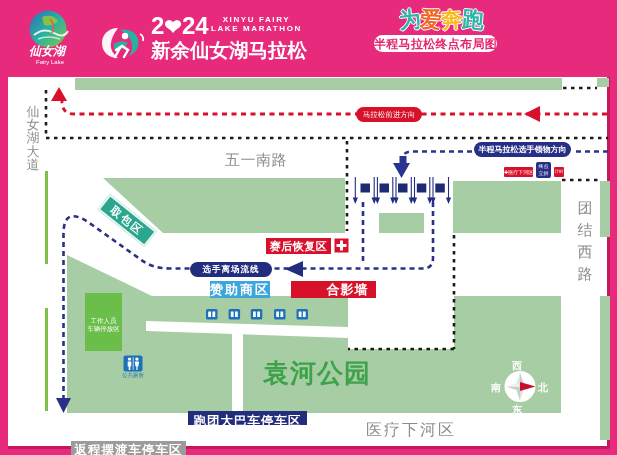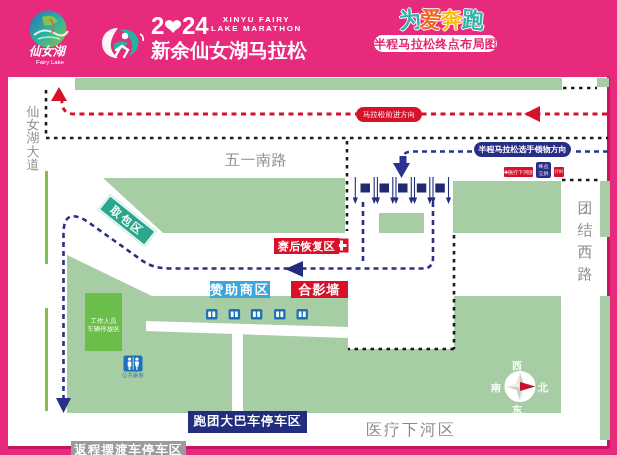--- a/index.html
+++ b/index.html
@@ -202,45 +202,47 @@
   <div class="abs" style="left:374px;top:35px;width:123px;height:17px;background:#fff;border-radius:9px;color:#E5256E;font-weight:bold;font-size:12px;text-align:center;line-height:18px;white-space:nowrap;letter-spacing:0.3px;">半程马拉松终点布局图</div>
 
   <div class="roadtxt" style="left:26px;top:105px;width:14px;font-size:13px;line-height:13.2px;text-align:center;">仙<br>女<br>湖<br>大<br>道</div>
 
   <div class="roadtxt" style="left:225px;top:151px;font-size:15px;letter-spacing:0.5px;">五一南路</div>
 
   <div class="roadtxt" style="left:577px;top:197px;width:16px;font-size:15px;line-height:22px;text-align:center;">团<br>结<br>西<br>路</div>
 
   <div class="roadtxt" style="left:366px;top:420px;font-size:16px;letter-spacing:2px;">医疗下河区</div>
 
+  <div class="abs" style="left:263px;top:356px;font-size:26px;font-weight:bold;color:#3DA24A;letter-spacing:1px;">袁河公园</div>
 
   <div class="lbl" style="left:110px;top:194px;width:56px;height:16px;background:#2AA78D;border:2px solid rgba(255,255,255,.9);font-size:11px;font-weight:bold;letter-spacing:2px;line-height:16px;transform:rotate(38.5deg);transform-origin:0 0;">取包区</div>
 
   <div class="lbl" style="left:356px;top:106.5px;width:66px;height:15px;background:#D8112B;border-radius:7.5px;font-size:7.5px;line-height:15px;white-space:nowrap;overflow:hidden;">马拉松前进方向</div>
 
   <div class="lbl" style="left:474px;top:142px;width:97px;height:15px;background:#272E85;border-radius:7.5px;font-size:8px;font-weight:bold;line-height:15.5px;white-space:nowrap;overflow:hidden;">半程马拉松选手领物方向</div>
 
   <div class="lbl" style="left:504px;top:167px;width:29px;height:10px;background:#D8112B;border-radius:1px;font-size:5px;line-height:10px;overflow:hidden;">✚医疗下河区</div>
 
   <div class="lbl" style="left:536px;top:162px;width:15px;height:15px;background:#272E85;border-radius:2px;font-size:5px;line-height:7px;padding-top:1px;overflow:hidden;">终点<br>立拱</div>
 
   <div class="lbl" style="left:554px;top:167px;width:10px;height:10px;background:#D8112B;border-radius:1px;font-size:4.5px;line-height:10px;overflow:hidden;">计时</div>
 
-  <div class="lbl" style="left:274px;top:238px;width:65px;height:15.5px;background:#D8112B;font-size:11px;font-weight:bold;line-height:16px;letter-spacing:0.5px;">赛后恢复区</div>
-
+  <div class="lbl" style="left:266px;top:238px;width:65px;height:15.5px;background:#D8112B;font-size:11px;font-weight:bold;line-height:16px;letter-spacing:0.5px;">赛后恢复区</div>
+
+  <div class="lbl" style="left:190px;top:261.5px;width:82px;height:15px;background:#232D7D;border-radius:7.5px;font-size:8.5px;font-weight:bold;line-height:15.5px;letter-spacing:1px;">选手离场流线</div>
 
   <div class="lbl" style="left:210px;top:281px;width:60px;height:17px;background:#3BA5DC;font-size:13px;font-weight:bold;line-height:18px;letter-spacing:2px;">赞助商区</div>
 
-  <div class="lbl" style="left:291px;top:281px;width:57px;height:17px;background:#D8112B;font-size:13px;font-weight:bold;line-height:18px;letter-spacing:1px;">合影墙</div>
+  <div class="lbl" style="left:291px;top:281px;width:57px;height:17px;background:#D8112B;font-size:13px;font-weight:bold;line-height:18px;letter-spacing:1px;padding-left:28px;">合影墙</div>
 
   <div class="lbl" style="left:85px;top:317px;width:37px;font-size:6.5px;line-height:8px;">工作人员<br>车辆停放区</div>
 
   <div class="abs" style="left:120px;top:372px;width:26px;font-size:5.5px;color:#1D71B8;text-align:center;">公共厕所</div>
 
   <div class="lbl" style="left:71px;top:411px;width:115px;height:18px;background:#9B9B9B;font-size:12.5px;font-weight:bold;line-height:19px;letter-spacing:1px;margin-top:30px;">返程摆渡车停车区</div>
 
-  <div class="lbl" style="left:188px;top:411px;width:119px;height:22px;background:#232D7D;font-size:12.5px;font-weight:bold;line-height:20px;letter-spacing:1px;">跑团大巴车停车区</div>
+  <div class="lbl" style="left:188px;top:411px;width:119px;height:14px;background:#232D7D;font-size:12.5px;font-weight:bold;line-height:20px;letter-spacing:1px;">跑团大巴车停车区</div>
 
   <div class="lbl" style="left:512px;top:359px;font-size:10px;font-weight:bold;">西</div>
   <div class="lbl" style="left:512px;top:403px;font-size:10px;font-weight:bold;">东</div>
   <div class="lbl" style="left:491px;top:381px;font-size:10px;font-weight:bold;">南</div>
   <div class="lbl" style="left:538px;top:381px;font-size:10px;font-weight:bold;">北</div>
 </div>
 
 </body></html>

